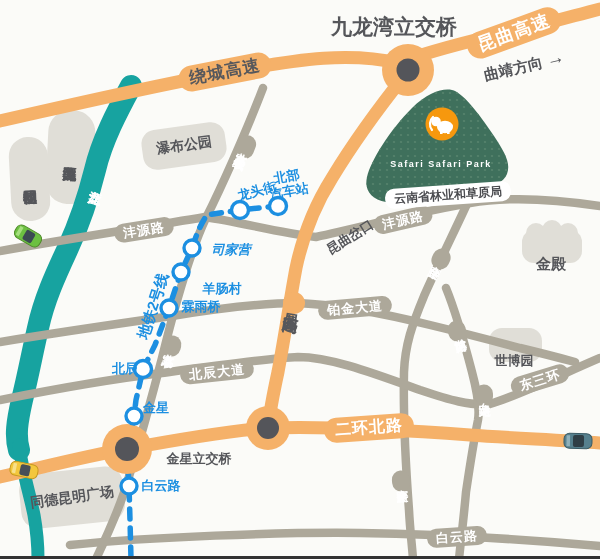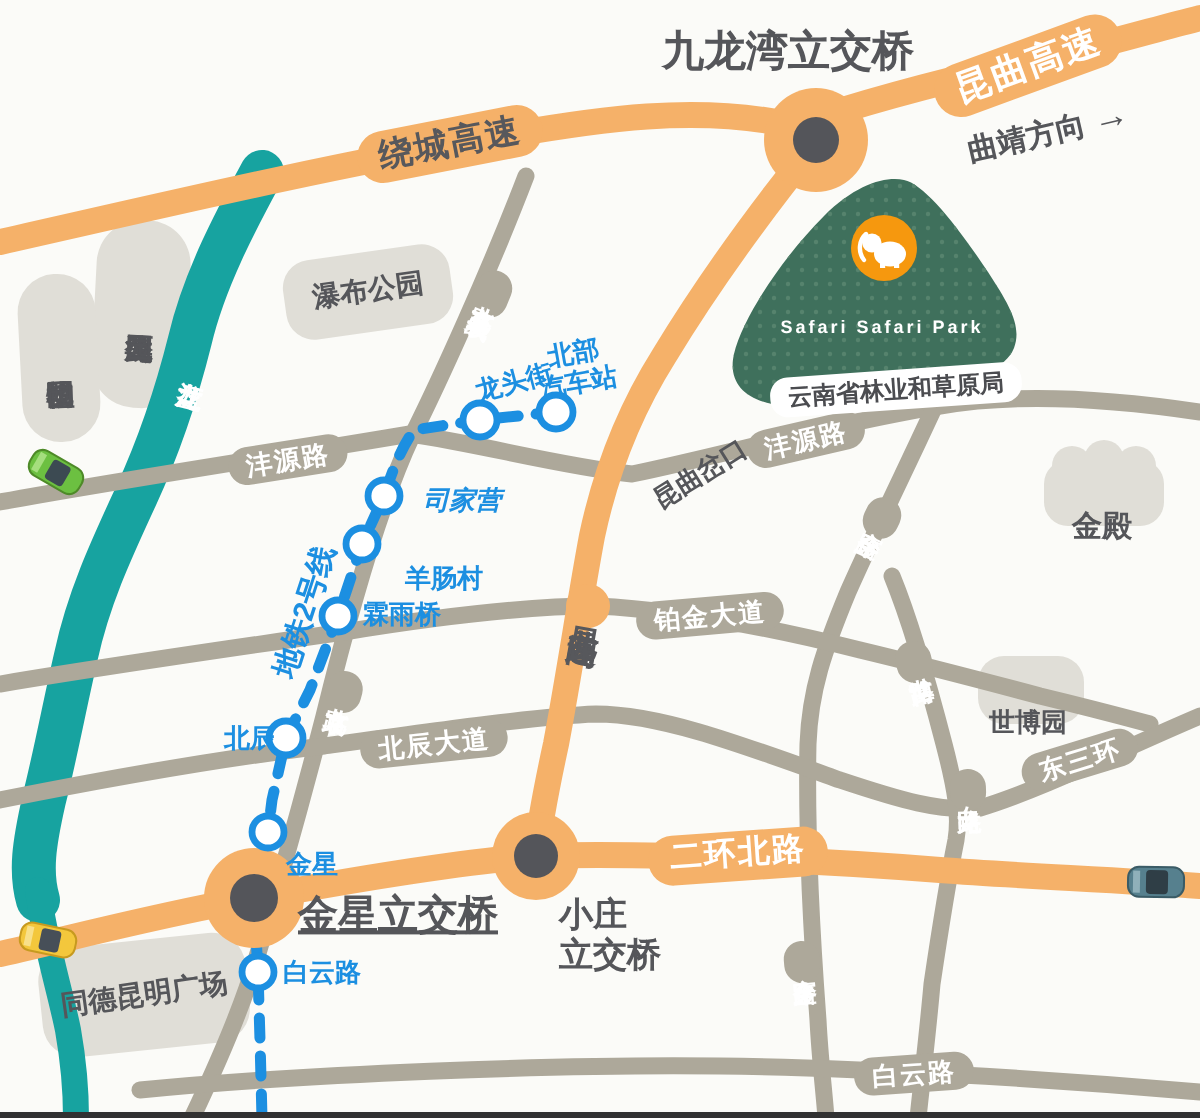--- a/index.html
+++ b/index.html
@@ -124,25 +124,21 @@
 
 <div class="lbl on-hwy" style="left:225px;top:72px;--r:-11deg;color:#57585C;">绕城高速</div>
 <div class="lbl big" style="left:394px;top:27px;">九龙湾立交桥</div>
 <div class="lbl on-hwy white" style="left:514px;top:33px;--r:-20deg;font-size:18px;">昆曲高速</div>
 <div class="lbl" style="left:524px;top:66px;--r:-13deg;font-size:15px;">
   <span>曲靖方向</span>
   <span style="font-size:18px;">→</span>
 </div>
 <div class="lbl on-hwy vert" style="left:294px;top:303px;--r:10deg;color:#57585C;font-size:16px;">昆曲高速</div>
 <div class="lbl on-hwy white" style="left:369px;top:428px;--r:-4deg;font-size:16px;">二环北路</div>
-<div class="lbl" style="left:199px;top:459px;font-size:20px;text-decoration:underline;">金星立交桥</div>
-<div class="lbl" style="left:305px;top:468px;font-size:17px;text-align:left;">
-  <span style="display:block;">小庄</span>
-  <span style="display:block;">立交桥</span>
-</div>
+<div class="lbl" style="left:199px;top:459px;font-size:13px;">金星立交桥</div>
 
 <div class="lbl on-road" style="left:144px;top:230px;--r:-9deg;">沣源路</div>
 <div class="lbl on-road" style="left:403px;top:220px;--r:-13deg;">沣源路</div>
 <div class="lbl on-road sm vert" style="left:246px;top:147px;--r:22deg;">北京路延长线</div>
 <div class="lbl on-road sm vert" style="left:172px;top:346px;--r:15deg;">北京路</div>
 <div class="lbl on-road" style="left:217px;top:372px;--r:-6deg;">北辰大道</div>
 <div class="lbl on-road" style="left:355px;top:308px;--r:-5deg;">铂金大道</div>
 <div class="lbl on-road sm vert" style="left:441px;top:259px;--r:25deg;">穿金路</div>
 <div class="lbl on-road sm vert" style="left:401px;top:481px;--r:-5deg;">穿金路</div>
 <div class="lbl on-road sm vert" style="left:457px;top:331px;--r:-14deg;">世博路</div>
@@ -153,21 +149,21 @@
 <div class="lbl blue" style="left:153px;top:306px;--r:-72deg;font-size:15px;">地铁2号线</div>
 <div class="lbl blue" style="left:257px;top:191px;--r:-15deg;">龙头街</div>
 <div class="lbl blue" style="left:288px;top:184px;--r:-10deg;">
   <span style="display:block;">北部</span>
   <span style="display:block;">汽车站</span>
 </div>
 <div class="lbl blue" style="left:231px;top:250px;font-style:italic;">司家营</div>
 <div class="lbl blue" style="left:222px;top:273px;margin-top:16px;">羊肠村</div>
 <div class="lbl blue" style="left:201px;top:307px;">霖雨桥</div>
 <div class="lbl blue" style="left:125px;top:369px;">北辰</div>
-<div class="lbl blue" style="left:156px;top:432px;">金星</div>
+<div class="lbl blue" style="left:156px;top:408px;">金星</div>
 <div class="lbl blue" style="left:161px;top:486px;">白云路</div>
 
 <div class="lbl place vert" style="left:71px;top:156px;--r:3deg;">黑龙潭公园</div>
 <div class="lbl place vert" style="left:30px;top:179px;--r:-2deg;">昆明植物园</div>
 <div class="lbl place" style="left:184px;top:145px;--r:-8deg;">瀑布公园</div>
 <div class="lbl white vert" style="left:99px;top:182px;--r:14deg;font-size:13px;">盘龙江</div>
 <div class="lbl" style="left:350px;top:237px;--r:-32deg;font-size:13px;">昆曲岔口</div>
 <div class="lbl" style="left:551px;top:264px;font-size:15px;">金殿</div>
 <div class="lbl" style="left:514px;top:361px;font-size:13px;">世博园</div>
 <div class="lbl place" style="left:72px;top:497px;--r:-8deg;">同德昆明广场</div>

